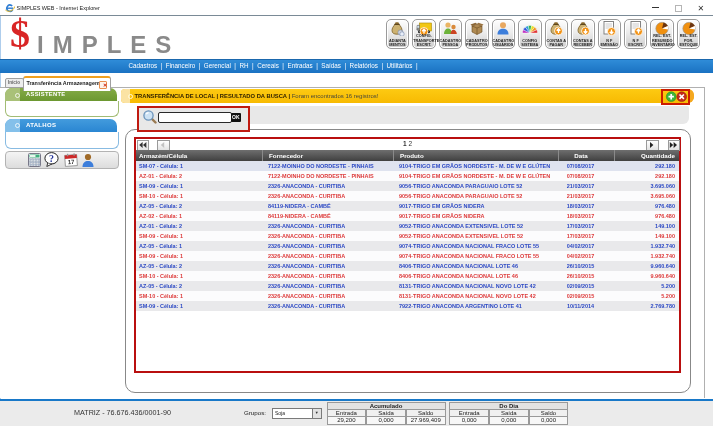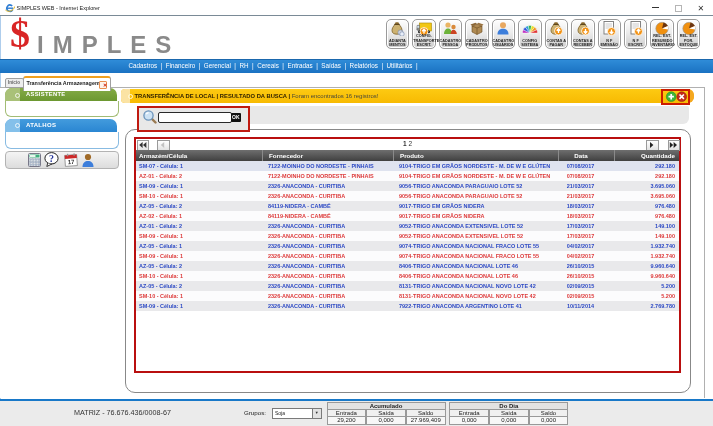--- a/index.html
+++ b/index.html
@@ -366,21 +366,21 @@
     <div style="position:absolute;left:0;top:161.5px;width:543px;height:10px;background:#e9e9eb;color:#2c49c4;">
       <div style="position:absolute;left:0px;top:0;width:126px;height:10px;line-height:10.5px;font-size:5.5px;font-weight:bold;text-align:left;padding-left:3px;box-sizing:border-box;white-space:nowrap;overflow:hidden;">SM-09 - Célula: 1</div>
       <div style="position:absolute;left:126px;top:0;width:131px;height:10px;line-height:10.5px;font-size:5.5px;font-weight:bold;text-align:left;padding-left:6px;box-sizing:border-box;white-space:nowrap;overflow:hidden;">2326-ANACONDA - CURITIBA</div>
       <div style="position:absolute;left:257px;top:0;width:165px;height:10px;line-height:10.5px;font-size:5.5px;font-weight:bold;text-align:left;padding-left:6px;box-sizing:border-box;white-space:nowrap;overflow:hidden;">7922-TRIGO ANACONDA ARGENTINO LOTE 41</div>
       <div style="position:absolute;left:422px;top:0;width:56px;height:10px;line-height:10.5px;font-size:5.5px;font-weight:bold;text-align:center;padding-right:11px;box-sizing:border-box;white-space:nowrap;overflow:hidden;">10/11/2014</div>
       <div style="position:absolute;left:478px;top:0;width:65px;height:10px;line-height:10.5px;font-size:5.5px;font-weight:bold;text-align:right;padding-right:4px;box-sizing:border-box;white-space:nowrap;overflow:hidden;">2.769.780</div>
     </div>
   </div>
 <div style="position:absolute;left:0;top:399px;width:713px;height:2.3px;background:#1878c8;"></div>
 <div style="position:absolute;left:0;top:401.3px;width:713px;height:24.7px;background:#ebebeb;"></div>
-<div style="position:absolute;left:74px;top:408px;font-size:7.2px;color:#333;">MATRIZ - 76.676.436/0008-67</div>
+<div style="position:absolute;left:74px;top:408px;font-size:7.2px;color:#333;">MATRIZ - 76.676.436/0001-90</div>
 <div style="position:absolute;left:244px;top:409.3px;font-size:6.2px;color:#222;">Grupos:</div>
 <div style="position:absolute;left:272px;top:407.8px;width:48px;height:8.8px;background:#fff;border:1px solid #7a7a7a;">
     <div style="position:absolute;left:2px;top:0;font-size:5px;line-height:8.8px;color:#222;">Soja</div>
     <div style="position:absolute;right:0;top:0;width:8.5px;height:100%;background:#e2e2e2;border-left:1px solid #7a7a7a;text-align:center;font-size:4px;line-height:8.5px;color:#333;">▼</div>
   </div>
 <div style="position:absolute;left:326.5px;top:401.8px;width:119.10000000000001px;height:23px;">
     <div style="position:absolute;left:0;top:0;width:119.10000000000001px;height:8.3px;background:#e2e2e2;border:1px solid #999;box-sizing:border-box;text-align:center;font-size:6px;font-weight:bold;line-height:7.5px;color:#222;">Acumulado</div>
     <div style="position:absolute;left:0.0px;top:7.3px;width:39.7px;height:8.3px;background:#f0f0f0;border:1px solid #999;box-sizing:border-box;text-align:center;font-size:6px;line-height:7.5px;color:#222;">Entrada</div>
     <div style="position:absolute;left:0.0px;top:14.6px;width:39.7px;height:8.3px;background:#f7f7f7;border:1px solid #999;box-sizing:border-box;text-align:center;font-size:6px;line-height:7.5px;color:#222;">29,200</div>
     <div style="position:absolute;left:39.7px;top:7.3px;width:39.7px;height:8.3px;background:#f0f0f0;border:1px solid #999;box-sizing:border-box;text-align:center;font-size:6px;line-height:7.5px;color:#222;">Saída</div>

